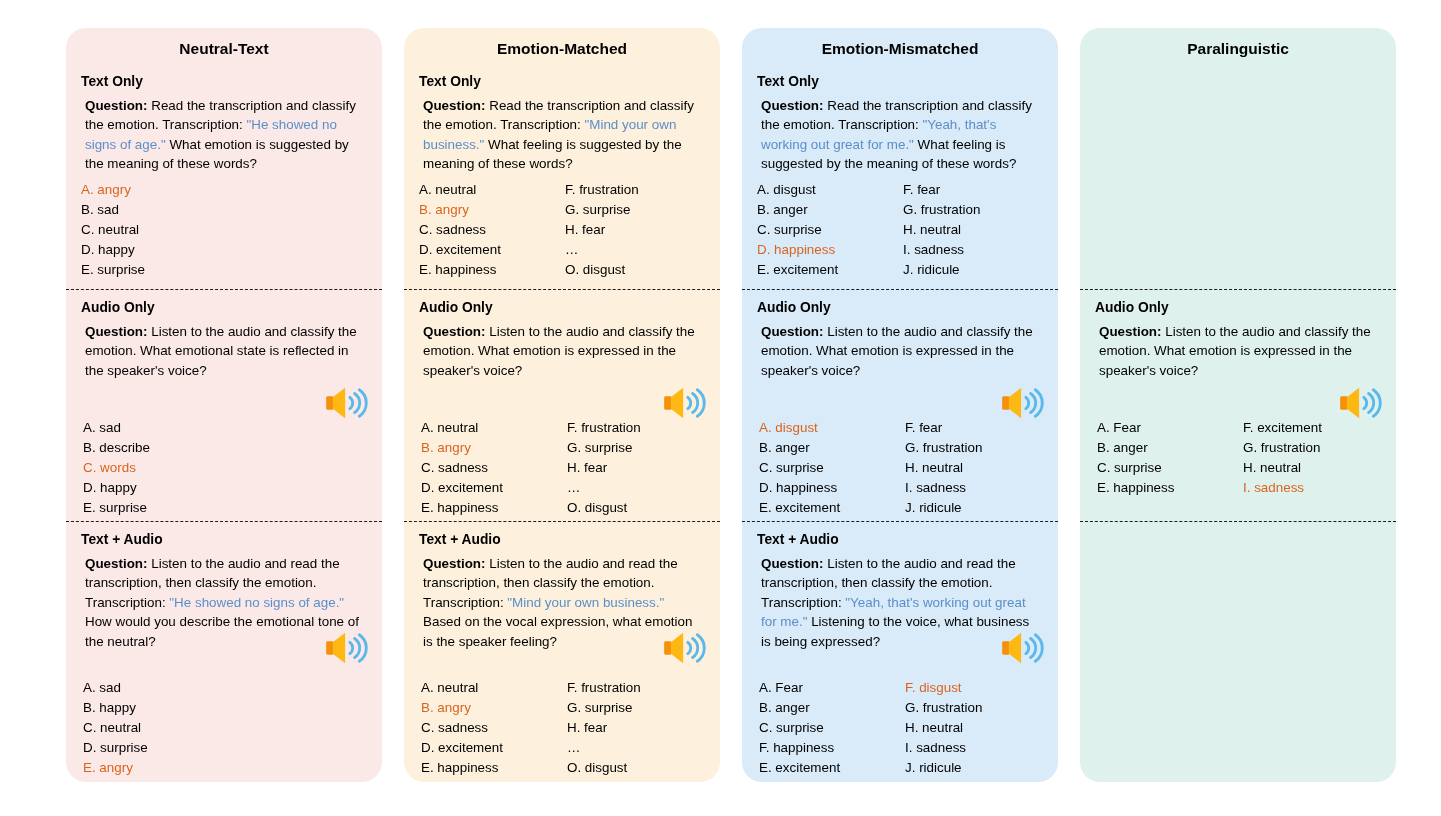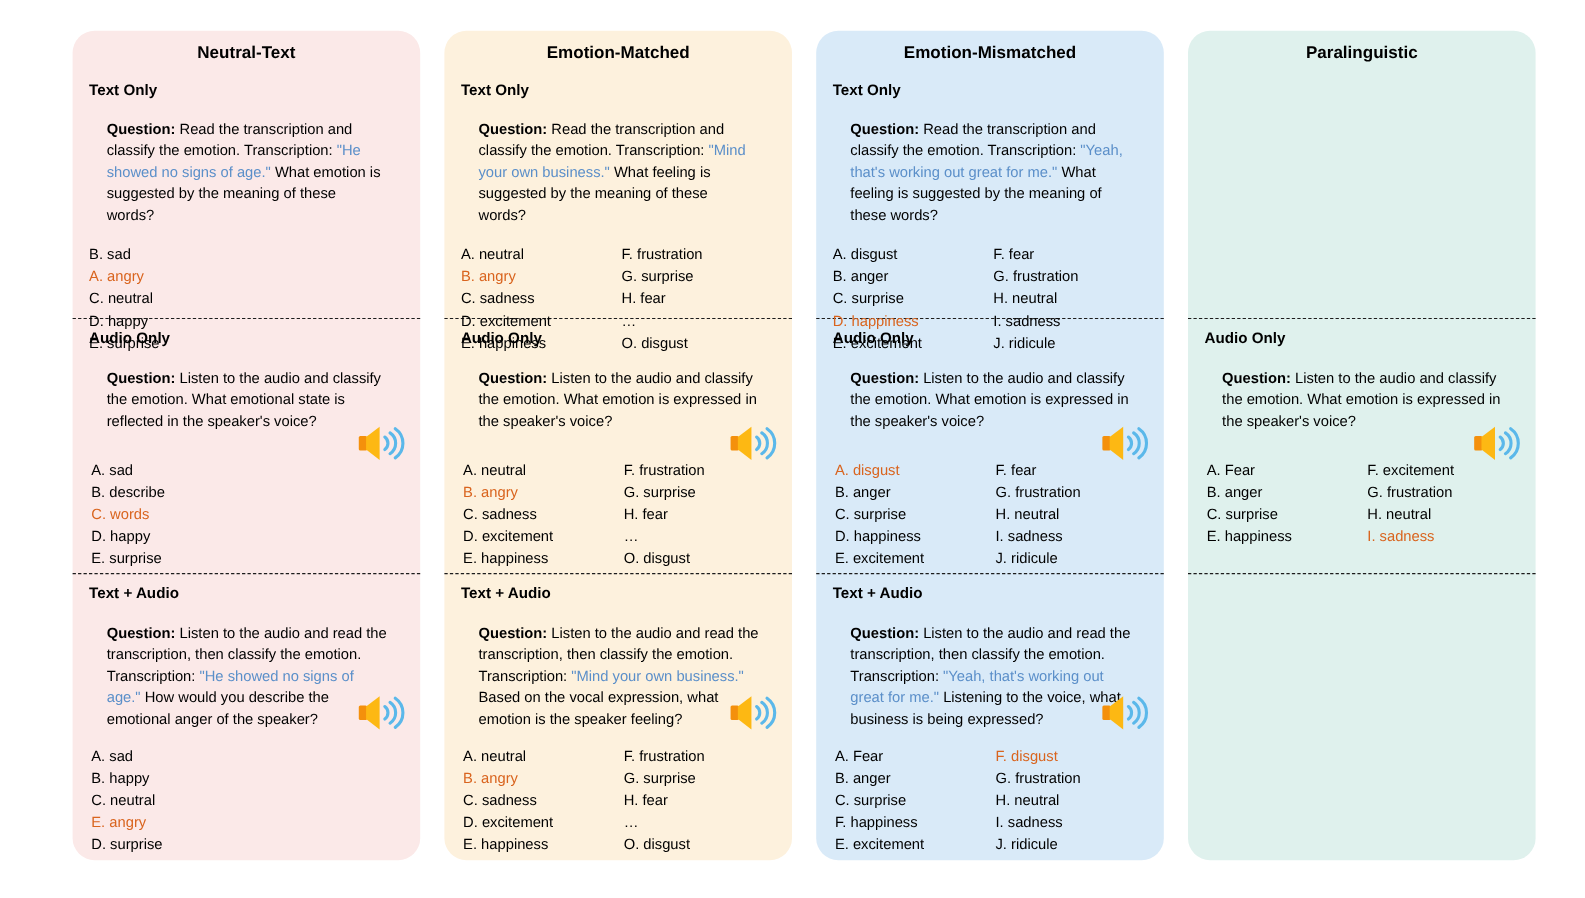--- a/index.html
+++ b/index.html
@@ -12,21 +12,21 @@
   .figure { position:relative; width:1441px; height:816px; background:#fff; }
   .cards { position:absolute; left:66px; top:28px; display:flex; gap:22px; }
   .card {
     width:316px; height:754px; border-radius:20px;
     display:grid; grid-template-rows:36px 226px 232px 1fr;
   }
   .card-title { padding-top:12px; text-align:center; font-size:15.5px; font-weight:700; }
   .sec { position:relative; padding:8px 14px 0 15px; font-size:13.4px; line-height:1.45; }
   .sec-dash { border-bottom:1.6px dashed #1c1c1c; }
   .sec-h { font-weight:700; font-size:13.8px; margin-bottom:3px; }
-  .q { margin:16px; }
+  .q { margin:4px; }
   .qb { font-weight:700; }
   .quote { color:var(--quote,#5b8fc9); }
   .opts { margin-top:6px; display:grid; grid-template-columns:1fr; line-height:1.5; }
   .opts.two { grid-template-columns:146px 1fr; }
   .sec-audio .opts { position:absolute; top:128px; left:17px; right:14px; margin-top:0; }
   .sec-ta .opts { position:absolute; top:156px; left:17px; right:14px; margin-top:0; }
   .opt { white-space:nowrap; }
   .opt.hl { color:var(--highlight,#d9641e); }
   .speaker { position:absolute; right:12px; }
   .sec-audio .speaker { top:95px; }
@@ -39,22 +39,22 @@
   <div class="cards">
 
     <div class="card" style="background-color: rgb(251, 233, 232);">
       <div class="card-title">Neutral-Text</div>
 
       <div class="sec sec-text sec-dash">
         <div class="sec-h">Text Only</div>
         <p class="q"><span class="qb">Question:</span><span> Read the transcription and classify the emotion. Transcription: </span><span class="quote">"He showed no signs of age."</span><span> What emotion is suggested by the meaning of these words?</span></p>
         <div class="opts">
           <div class="col">
+            <div class="opt hl">A. angry</div>
             <div class="opt">B. sad</div>
-            <div class="opt hl">A. angry</div>
             <div class="opt">C. neutral</div>
             <div class="opt">D. happy</div>
             <div class="opt">E. surprise</div>
           </div>
         </div>
       </div>
 
       <div class="sec sec-audio sec-dash">
         <div class="sec-h">Audio Only</div>
         <p class="q"><span class="qb">Question:</span><span> Listen to the audio and classify the emotion. What emotional state is reflected in the speaker's voice?</span></p>
@@ -71,35 +71,35 @@
             <div class="opt">B. describe</div>
             <div class="opt hl">C. words</div>
             <div class="opt">D. happy</div>
             <div class="opt">E. surprise</div>
           </div>
         </div>
       </div>
 
       <div class="sec sec-ta">
         <div class="sec-h">Text + Audio</div>
-        <p class="q"><span class="qb">Question:</span><span> Listen to the audio and read the transcription, then classify the emotion. Transcription: </span><span class="quote">"He showed no signs of age."</span><span> How would you describe the emotional anger of the speaker?</span></p>
+        <p class="q"><span class="qb">Question:</span><span> Listen to the audio and read the transcription, then classify the emotion. Transcription: </span><span class="quote">"He showed no signs of age."</span><span> How would you describe the emotional tone of the neutral?</span></p>
         <svg class="speaker" viewBox="0 0 46 38" width="46" height="36">
           <rect x="1" y="12" width="8" height="14" rx="1.5" fill="#f4900c"></rect>
           <polygon points="8,13 21,3 21,35 8,25" fill="#fdb813"></polygon>
           <path d="M26 13 a7.5 7.5 0 0 1 0 12" stroke="#5bb8ea" stroke-width="3" fill="none" stroke-linecap="round"></path>
           <path d="M31 9 a12 12 0 0 1 0 20" stroke="#5bb8ea" stroke-width="3" fill="none" stroke-linecap="round"></path>
           <path d="M36 5 a17 17 0 0 1 0 28" stroke="#5bb8ea" stroke-width="3" fill="none" stroke-linecap="round"></path>
         </svg>
         <div class="opts">
           <div class="col">
             <div class="opt">A. sad</div>
             <div class="opt">B. happy</div>
             <div class="opt">C. neutral</div>
+            <div class="opt">D. surprise</div>
             <div class="opt hl">E. angry</div>
-            <div class="opt">D. surprise</div>
           </div>
         </div>
       </div>
     </div>
 
     <div class="card" style="background-color: rgb(253, 241, 221);">
       <div class="card-title">Emotion-Matched</div>
 
       <div class="sec sec-text sec-dash">
         <div class="sec-h">Text Only</div>

